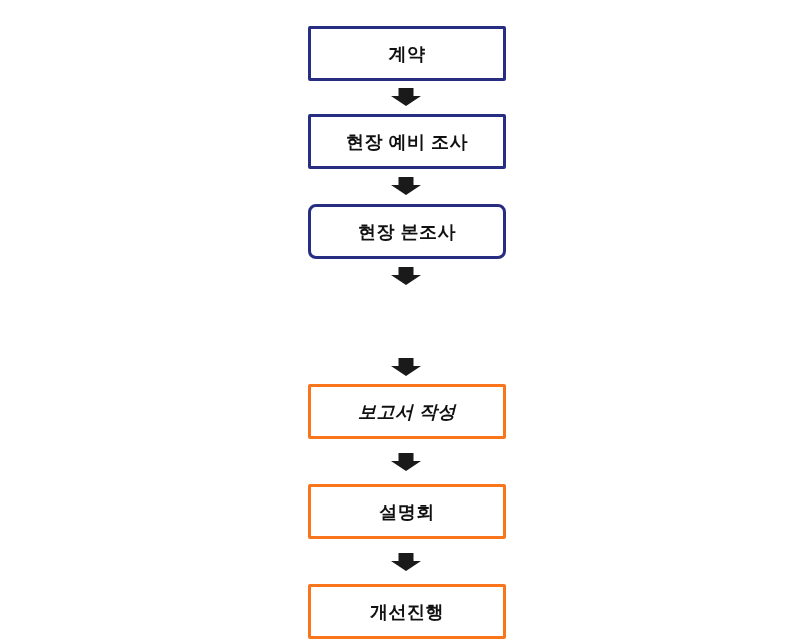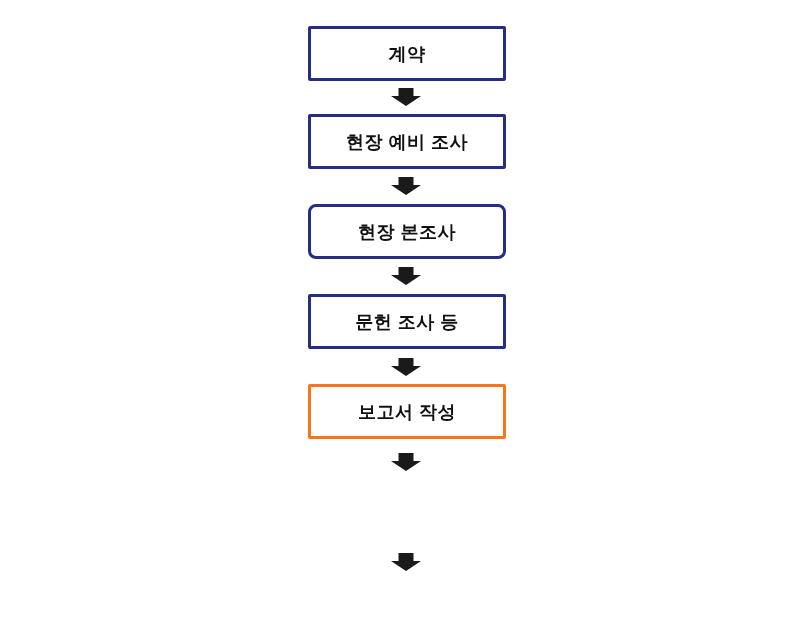--- a/index.html
+++ b/index.html
@@ -70,35 +70,38 @@
   </svg>
 
   <div class="flow-box" style="top: 187px; border-color: rgb(39, 46, 130); border-radius: 8px;">
     <span class="label">현장 본조사</span>
   </div>
 
   <svg class="flow-arrow" style="top:250px" viewBox="0 0 30 18">
     <polygon points="7.5,0 22.5,0 22.5,8 30,8 15,18 0,8 7.5,8" fill="#1a1a1a"></polygon>
   </svg>
 
-  <div class="flow-box" style="top: 277px; border-color: rgb(39, 46, 130);">
-    <span class="label">문헌 조사 등</span>
-  </div>
 
   <svg class="flow-arrow" style="top:341px" viewBox="0 0 30 18">
     <polygon points="7.5,0 22.5,0 22.5,8 30,8 15,18 0,8 7.5,8" fill="#1a1a1a"></polygon>
   </svg>
 
-  <div class="flow-box" style="top: 367px; border-color: rgb(248, 117, 28);">
+  <div class="flow-box" style="top: 367px; border-color: rgb(248, 117, 28); font-style: italic;">
     <span class="label">보고서 작성</span>
   </div>
 
   <svg class="flow-arrow" style="top:436px" viewBox="0 0 30 18">
     <polygon points="7.5,0 22.5,0 22.5,8 30,8 15,18 0,8 7.5,8" fill="#1a1a1a"></polygon>
   </svg>
 
+  <div class="flow-box" style="top: 467px; border-color: rgb(248, 117, 28);">
+    <span class="label">설명회</span>
+  </div>
 
   <svg class="flow-arrow" style="top:536px" viewBox="0 0 30 18">
     <polygon points="7.5,0 22.5,0 22.5,8 30,8 15,18 0,8 7.5,8" fill="#1a1a1a"></polygon>
   </svg>
 
+  <div class="flow-box" style="top: 567px; border-color: rgb(248, 117, 28);">
+    <span class="label">개선진행</span>
+  </div>
 
 </div>
 
 </body></html>

